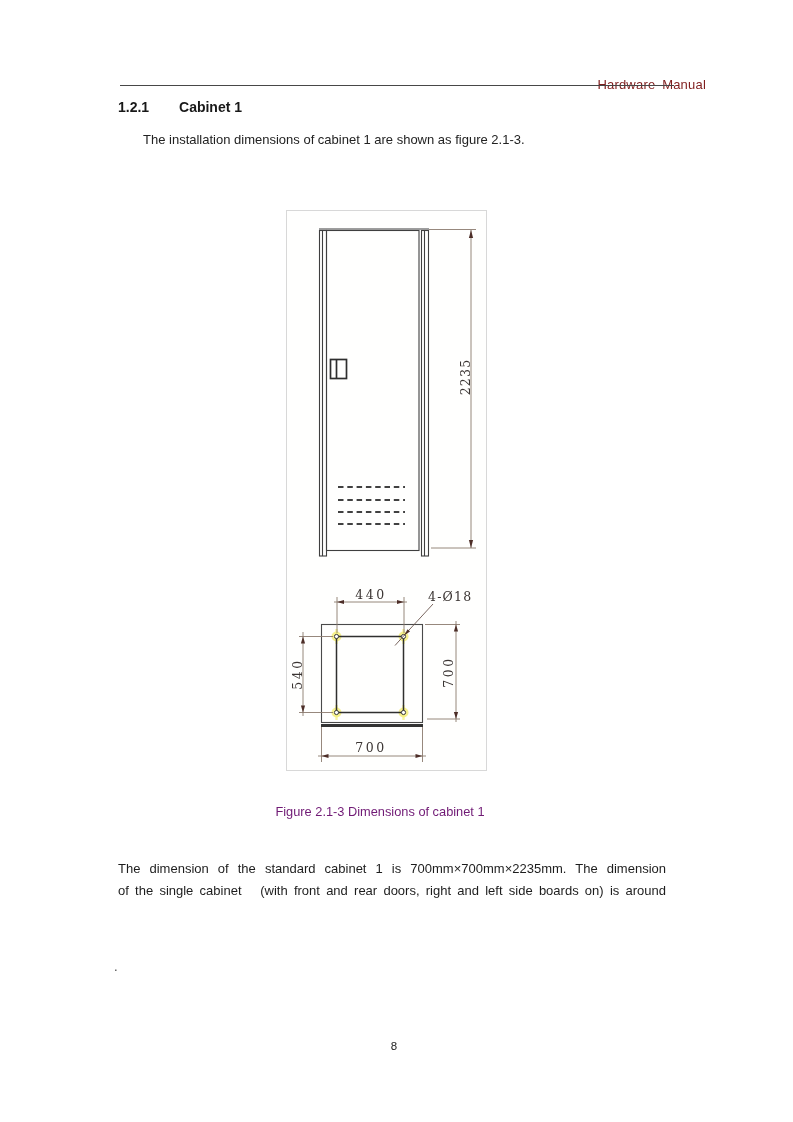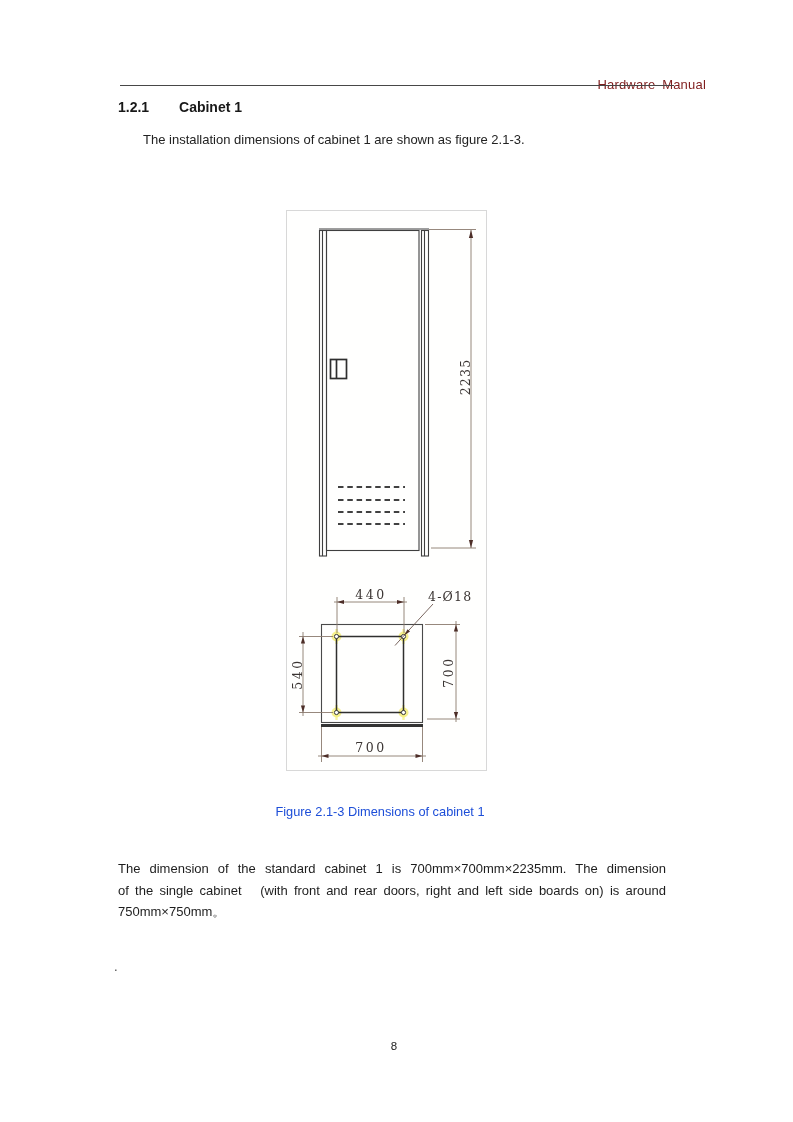--- a/index.html
+++ b/index.html
@@ -30,21 +30,21 @@
   .dim-text{
     font-family:"DejaVu Serif","Liberation Serif",serif;
     font-size:12.5px;fill:#3b3533;letter-spacing:2.5px;
   }
   .dim-text-sm{
     font-family:"DejaVu Serif","Liberation Serif",serif;
     font-size:12.5px;fill:#3b3533;letter-spacing:1.2px;
   }
   .caption{
     position:absolute;top:804px;left:0;width:760px;text-align:center;
-    font-size:12.8px;color:#1d4ed8;
+    font-size:12.8px;color:#701a75;
   }
   .body-para{
     position:absolute;top:858px;left:118px;width:548px;
     font-size:13px;line-height:21.7px;color:#1d1d1d;
   }
   .bline{white-space:pre-wrap;text-align:justify;text-align-last:justify;}
   .bline.last{text-align:left;text-align-last:left;}
   .stray-dot{position:absolute;top:959px;left:114px;font-size:13px;color:#4a4a4a;}
   .page-number{
     position:absolute;top:1040px;left:0;width:788px;text-align:center;
@@ -182,20 +182,19 @@
         <text class="dim-text" x="84" y="541" text-anchor="middle">700</text>
       </g>
     </svg>
   </div>
 
   <div class="caption">Figure 2.1-3 Dimensions of cabinet 1</div>
 
   <div class="body-para">
     <div class="bline">The dimension of the standard cabinet 1 is 700mm×700mm×2235mm. The dimension</div>
     <div class="bline">of the single cabinet   (with front and rear doors, right and left side boards on) is around</div>
-    <div class="bline last">750mm×750mm。</div>
   </div>
 
   <div class="stray-dot">.</div>
 
   <div class="page-number">8</div>
 
 </div>
 
 </body></html>

